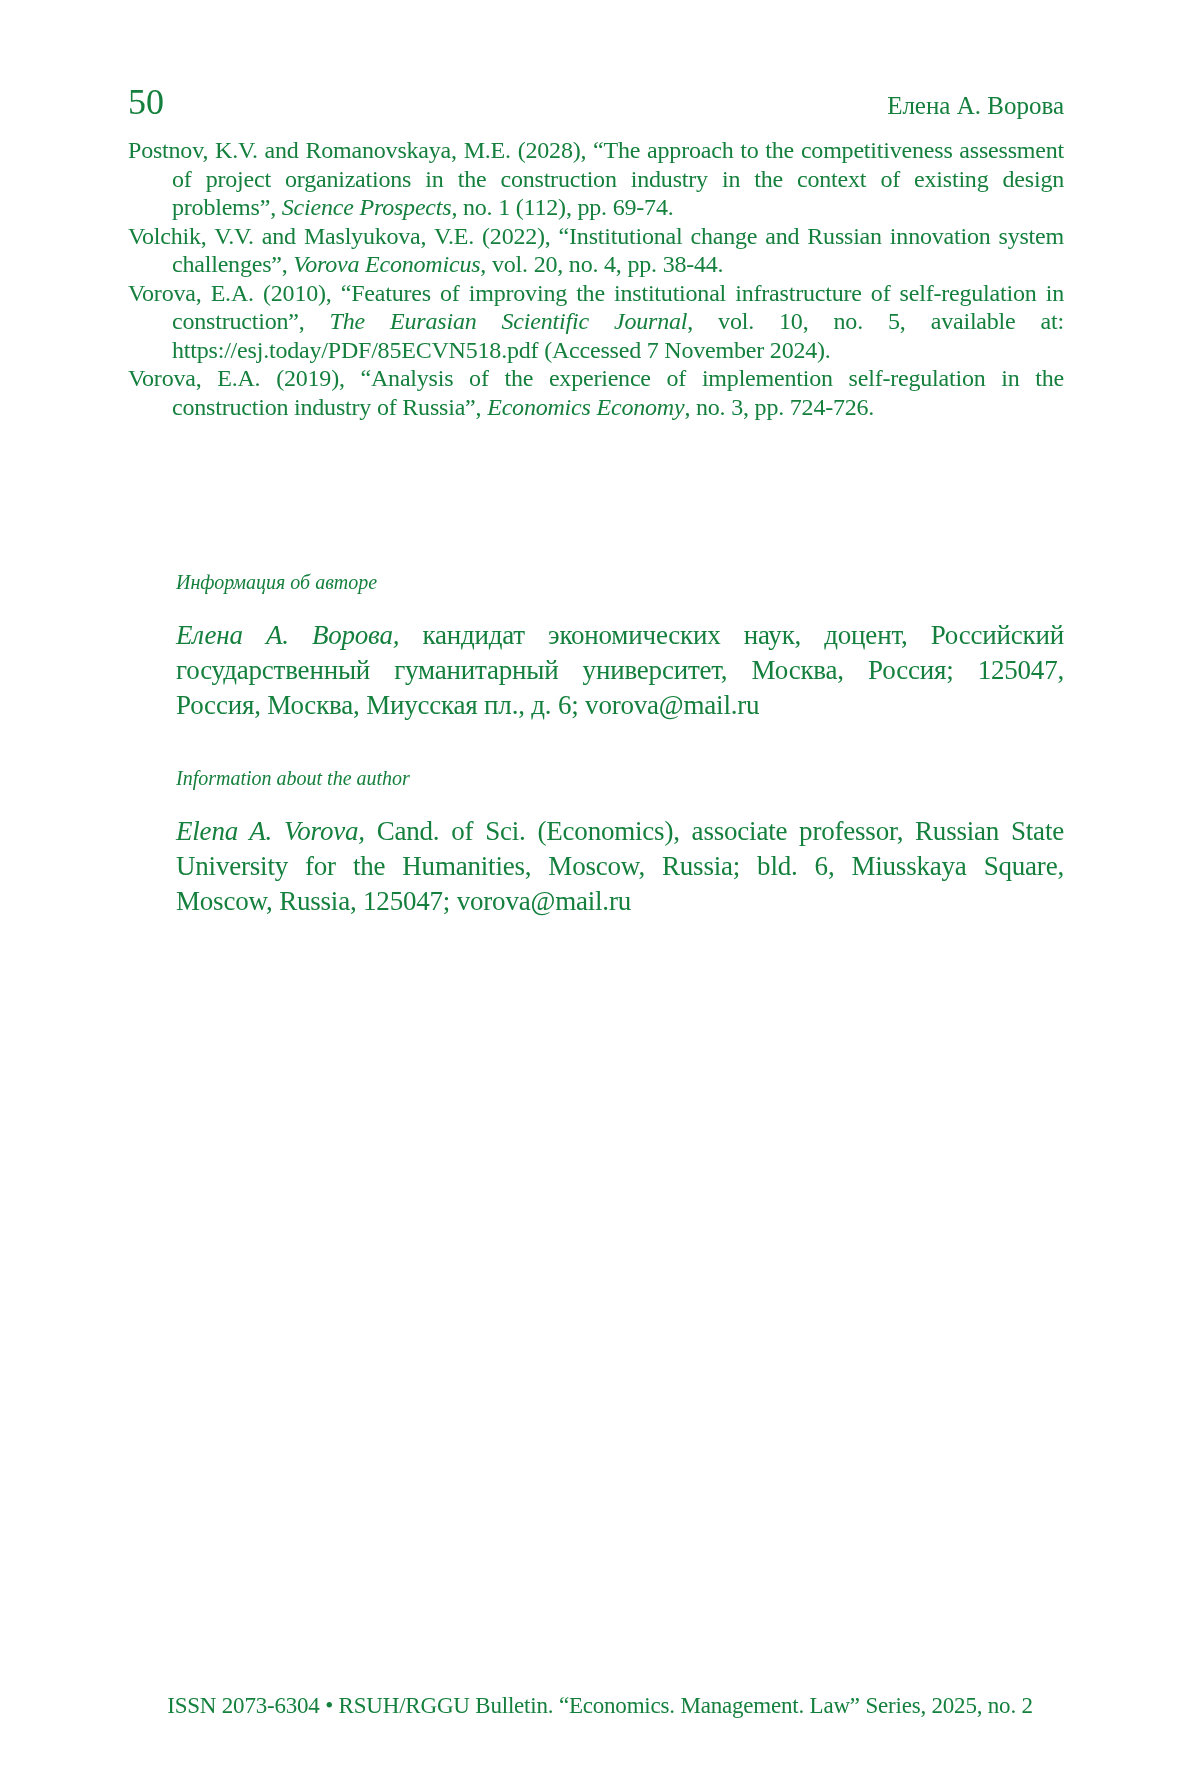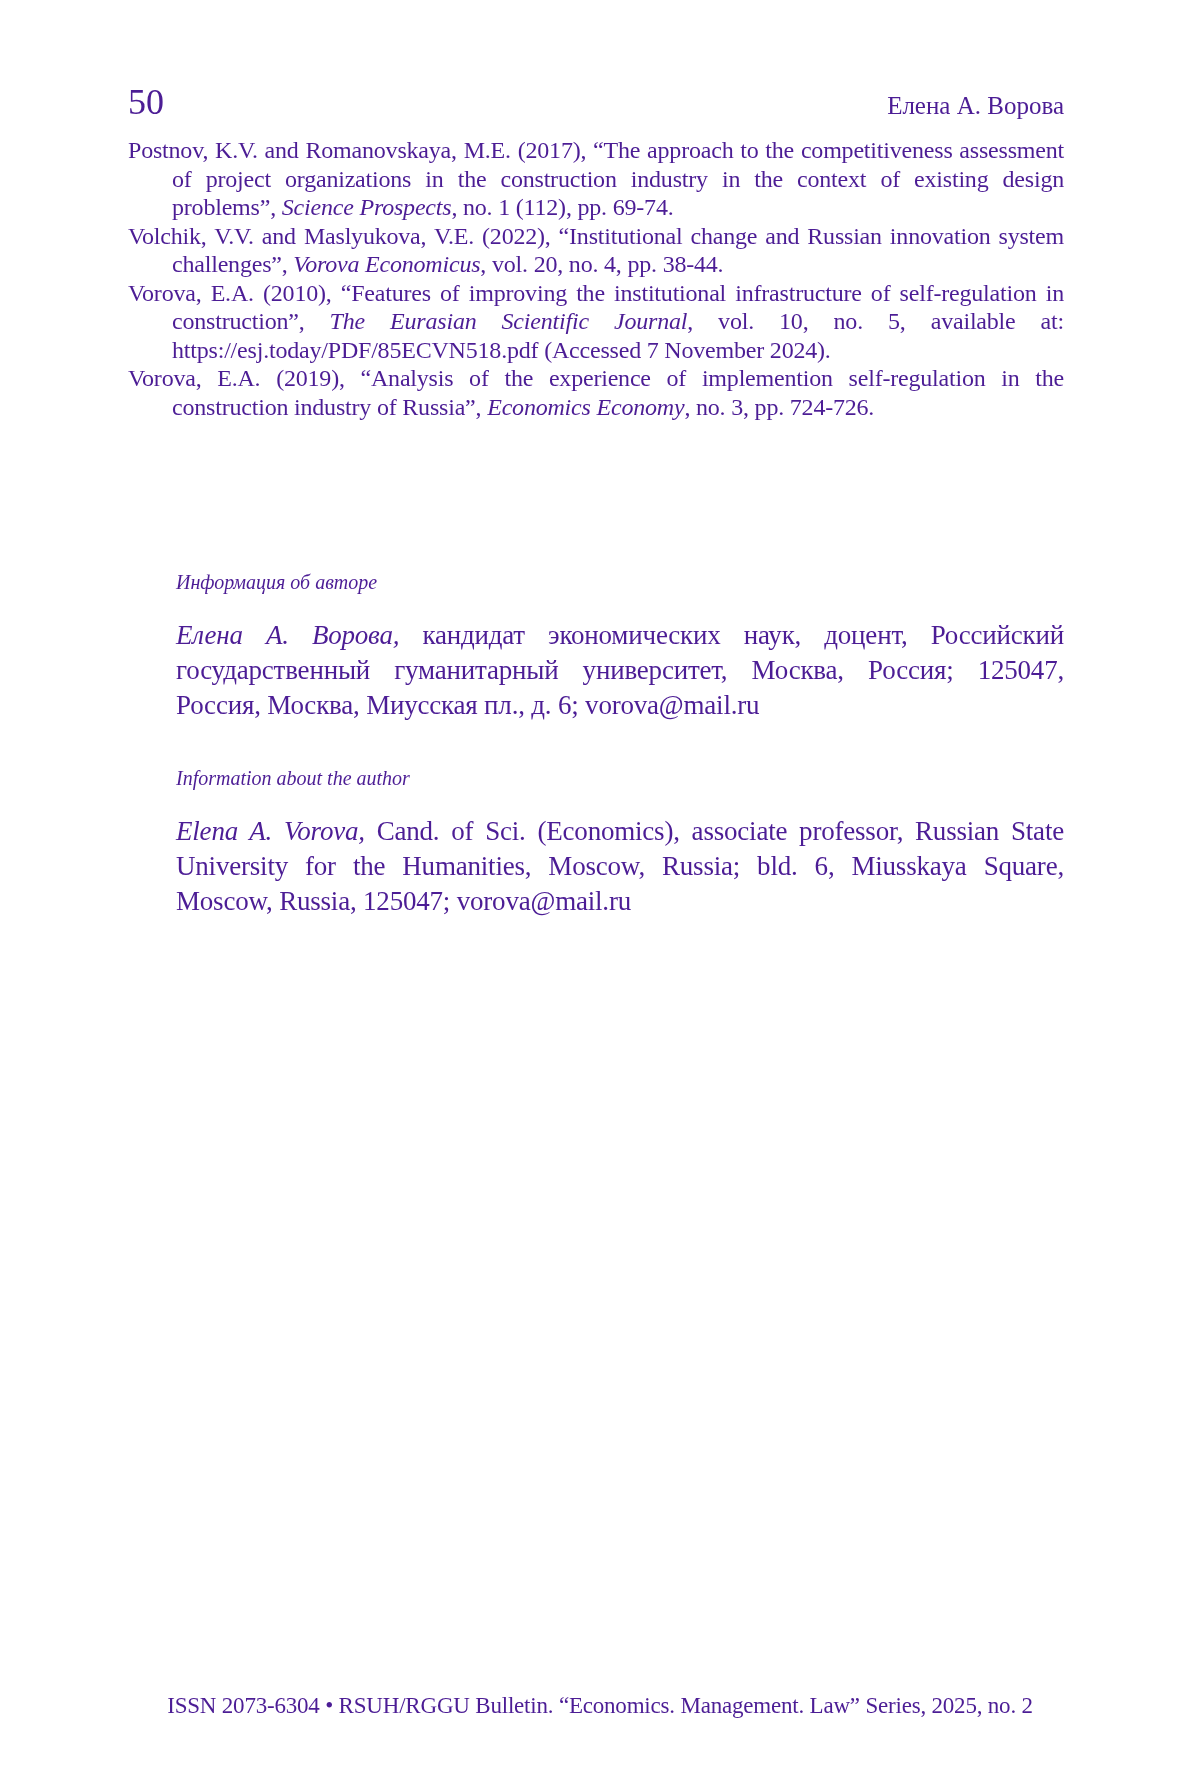--- a/index.html
+++ b/index.html
@@ -1,21 +1,21 @@
 <!DOCTYPE html>
 <html><head>
 <meta charset="utf-8">
 <style>
   html, body { margin: 0; padding: 0; background: #ffffff; }
   .page {
     position: relative;
     width: 1200px;
     height: 1780px;
     background: #ffffff;
-    color: #4c1d95;
+    color: #15803d;
     font-family: "Liberation Serif", "DejaVu Serif", serif;
     overflow: hidden;
   }
   .content {
     position: absolute;
     left: 128px;
     width: 936px;
     top: 84px;
   }
   .page-header {
@@ -79,21 +79,21 @@
 
 <div class="page">
   <div class="content">
 
     <header class="page-header">
       <span class="page-number">50</span>
       <span class="running-head">Елена А. Ворова</span>
     </header>
 
     <section class="references" id="refs">
-        <p class="ref"><span>Postnov, K.V. and Romanovskaya, M.E. (2017), “The approach to the competitiveness assessment of project organizations in the construction industry in the context of existing design problems”, </span><i>Science Prospects</i><span>, no. 1 (112), pp. 69-74.</span></p>
+        <p class="ref"><span>Postnov, K.V. and Romanovskaya, M.E. (2028), “The approach to the competitiveness assessment of project organizations in the construction industry in the context of existing design problems”, </span><i>Science Prospects</i><span>, no. 1 (112), pp. 69-74.</span></p>
         <p class="ref"><span>Volchik, V.V. and Maslyukova, V.E. (2022), “Institutional change and Russian innovation system challenges”, </span><i>Vorova Economicus</i><span>, vol. 20, no. 4, pp. 38-44.</span></p>
         <p class="ref"><span>Vorova, E.A. (2010), “Features of improving the institutional infrastructure of self-regulation in construction”, </span><i>The Eurasian Scientific Journal</i><span>, vol. 10, no. 5, available at: https://esj.today/PDF/85ECVN518.pdf (Accessed 7 November 2024).</span></p>
         <p class="ref"><span>Vorova, E.A. (2019), “Analysis of the experience of implemention self-regulation in the construction industry of Russia”, </span><i>Economics Economy</i><span>, no. 3, pp. 724-726.</span></p>
       </section>
 
     <div class="author-sections" id="sections">
         <section class="author-section first">
           <h2 class="section-heading">Информация об авторе</h2>
           <p class="author-paragraph"><i>Елена А. Ворова,</i><span> кандидат экономических наук, доцент, Российский государственный гуманитарный университет, Москва, Россия; 125047, Россия, Москва, Миусская пл., д. 6; vorova@mail.ru</span></p>
         </section>

